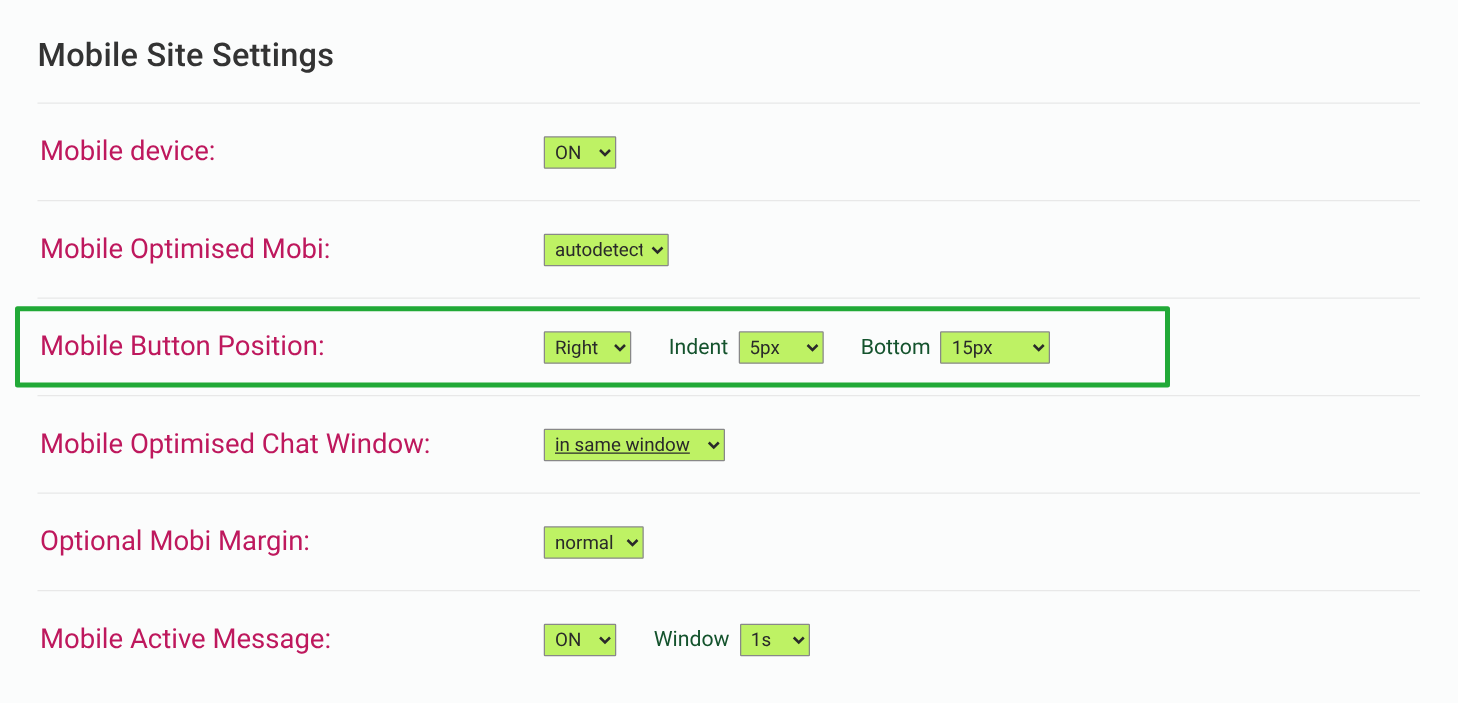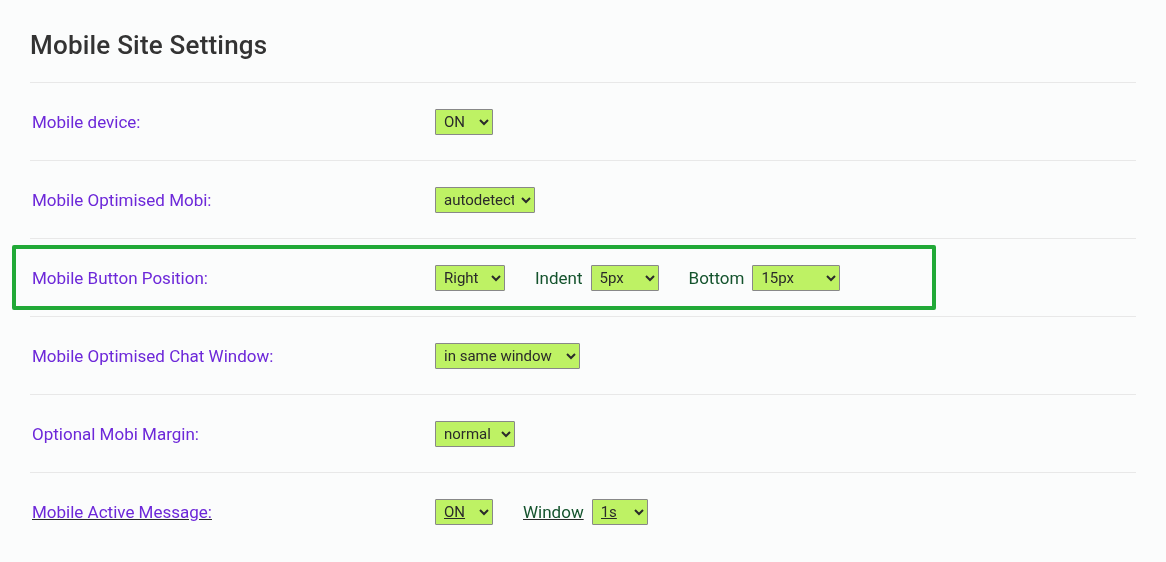--- a/index.html
+++ b/index.html
@@ -24,26 +24,25 @@
     .row {
       display: flex;
       align-items: center;
       min-height: 78px;
       border-top: 1px solid #e8e8e8;
       padding: 0 0;
       position: relative;
     }
     .row:last-of-type {
       border-bottom: none;
-      text-decoration: underline;
     }
     .label-col {
       width: 405px;
-      font-size: 17px;
-      color: #6d28d9;
+      font-size: 22px;
+      color: #be185d;
       padding-left: 2px;
     }
     .ctrl-col {
       display: flex;
       align-items: center;
       gap: 8px;
       flex: 1;
     }
     select {
       font-family: inherit;
@@ -54,21 +53,21 @@
       border-radius: 1px;
       padding: 2px 4px;
       height: 26px;
       appearance: auto;
     }
     .sel-small { width: 58px; }
     .sel-autodetect { width: 100px; }
     .sel-right { width: 70px; }
     .sel-5px   { width: 68px; }
     .sel-15px  { width: 88px; }
-    .sel-same  { width: 145px; }
+    .sel-same  { width: 145px; text-decoration: underline; }
     .sel-normal{ width: 80px; }
     .sel-timer { width: 56px; }
     .inline-label {
       font-size: 17px;
       color: #14532d;
       margin-left: 22px;
       margin-right: 0px;
     }
     .highlight-box {
       position: absolute;

